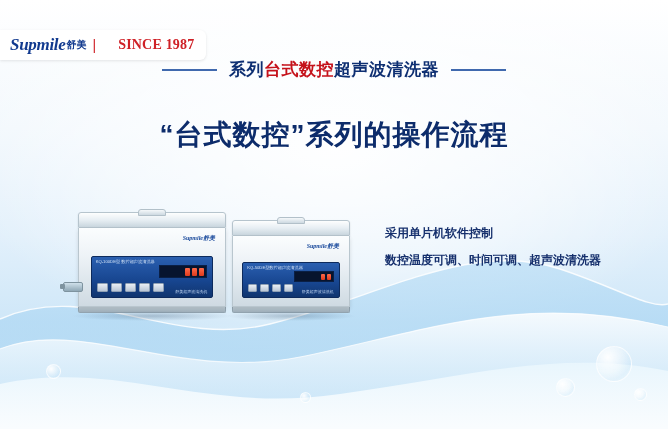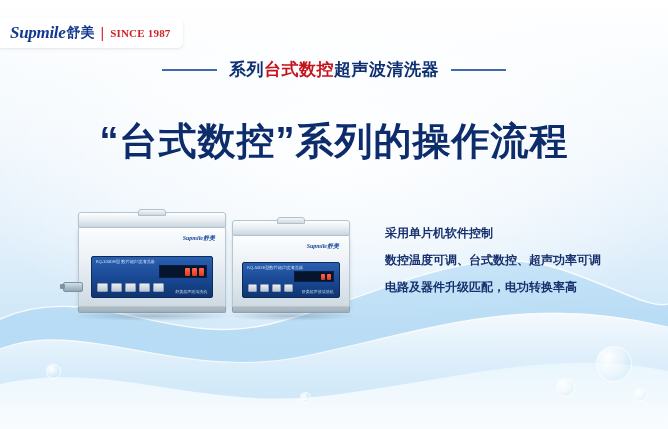--- a/index.html
+++ b/index.html
@@ -42,56 +42,57 @@
     border-radius: 50%;
     background: radial-gradient(circle at 32% 30%, rgba(255,255,255,0.95), rgba(255,255,255,0.25) 45%, rgba(180,220,245,0.18) 70%, rgba(255,255,255,0) 100%);
     border: 1px solid rgba(255,255,255,0.75);
     pointer-events: none;
   }
 
   
   .logo-bar {
     position: absolute;
     left: 0;
-    top: 18px;
+    top: 30px;
     height: 30px;
     background: #ffffff;
     border-radius: 0 6px 6px 0;
     display: flex;
     align-items: center;
     padding: 0 12px 0 10px;
     box-shadow: 0 1px 3px rgba(0,0,0,0.10);
     z-index: 12;
     text-align: center;
   }
   .logo-main {
     font-family: "Liberation Serif", serif;
     font-size: 17px;
     font-weight: bold;
     font-style: italic;
     color: #123a8f;
     letter-spacing: -0.3px;
   }
   .logo-cn {
-    font-size: 14px;
+    font-size: 10px;
     font-weight: bold;
     color: #123a8f;
     margin-left: 1px;
   }
   .logo-sep {
     color: #cf2127;
     margin: 0 6px;
     font-size: 14px;
   }
   .logo-since {
     font-family: "Liberation Serif", serif;
-    font-size: 11px;
+    font-size: 14px;
     font-weight: bold;
     color: #cf2127;
     letter-spacing: 0.2px;
+    margin-left: 16px;
   }
 
   
   .subtitle-row {
     position: absolute;
     top: 58px;
     left: 0;
     right: 0;
     display: flex;
     align-items: center;
@@ -116,21 +117,21 @@
     color: #c5121b;
   }
 
   
   .main-title {
     position: absolute;
     top: 116px;
     left: 0;
     right: 0;
     text-align: center;
-    font-size: 38px;
+    font-size: 28px;
     font-weight: bold;
     color: #0d2c6b;
     letter-spacing: 1px;
     z-index: 10;
     text-shadow: 0 1px 2px rgba(255,255,255,0.8);
   }
 
   
   .features {
     position: absolute;
@@ -342,22 +343,21 @@
   <div class="subtitle-row">
     <span class="sub-line"></span>
     <span class="subtitle-text"><span>系列</span><span class="hl">台式数控</span><span>超声波清洗器</span></span>
     <span class="sub-line"></span>
   </div>
 
   <div class="main-title">“台式数控”系列的操作流程</div>
 
   <div class="features">
     <div class="feature-line">采用单片机软件控制</div>
-    <div class="feature-line">数控温度可调、台式数控、超声功率可调</div>
-    <div class="feature-line">电路及器件升级匹配，电功转换率高</div>
+    <div class="feature-line">数控温度可调、时间可调、超声波清洗器</div>
   </div>
 
   <div class="machine m-big">
     <div class="m-lid"></div>
     <div class="m-body">
       <div class="m-drain"></div>
       <div class="m-brand">Supmile舒美</div>
       <div class="m-panel">
         <div class="m-panel-title">KQ-100DE型 数控超声波清洗器</div>
         <div class="m-display">

